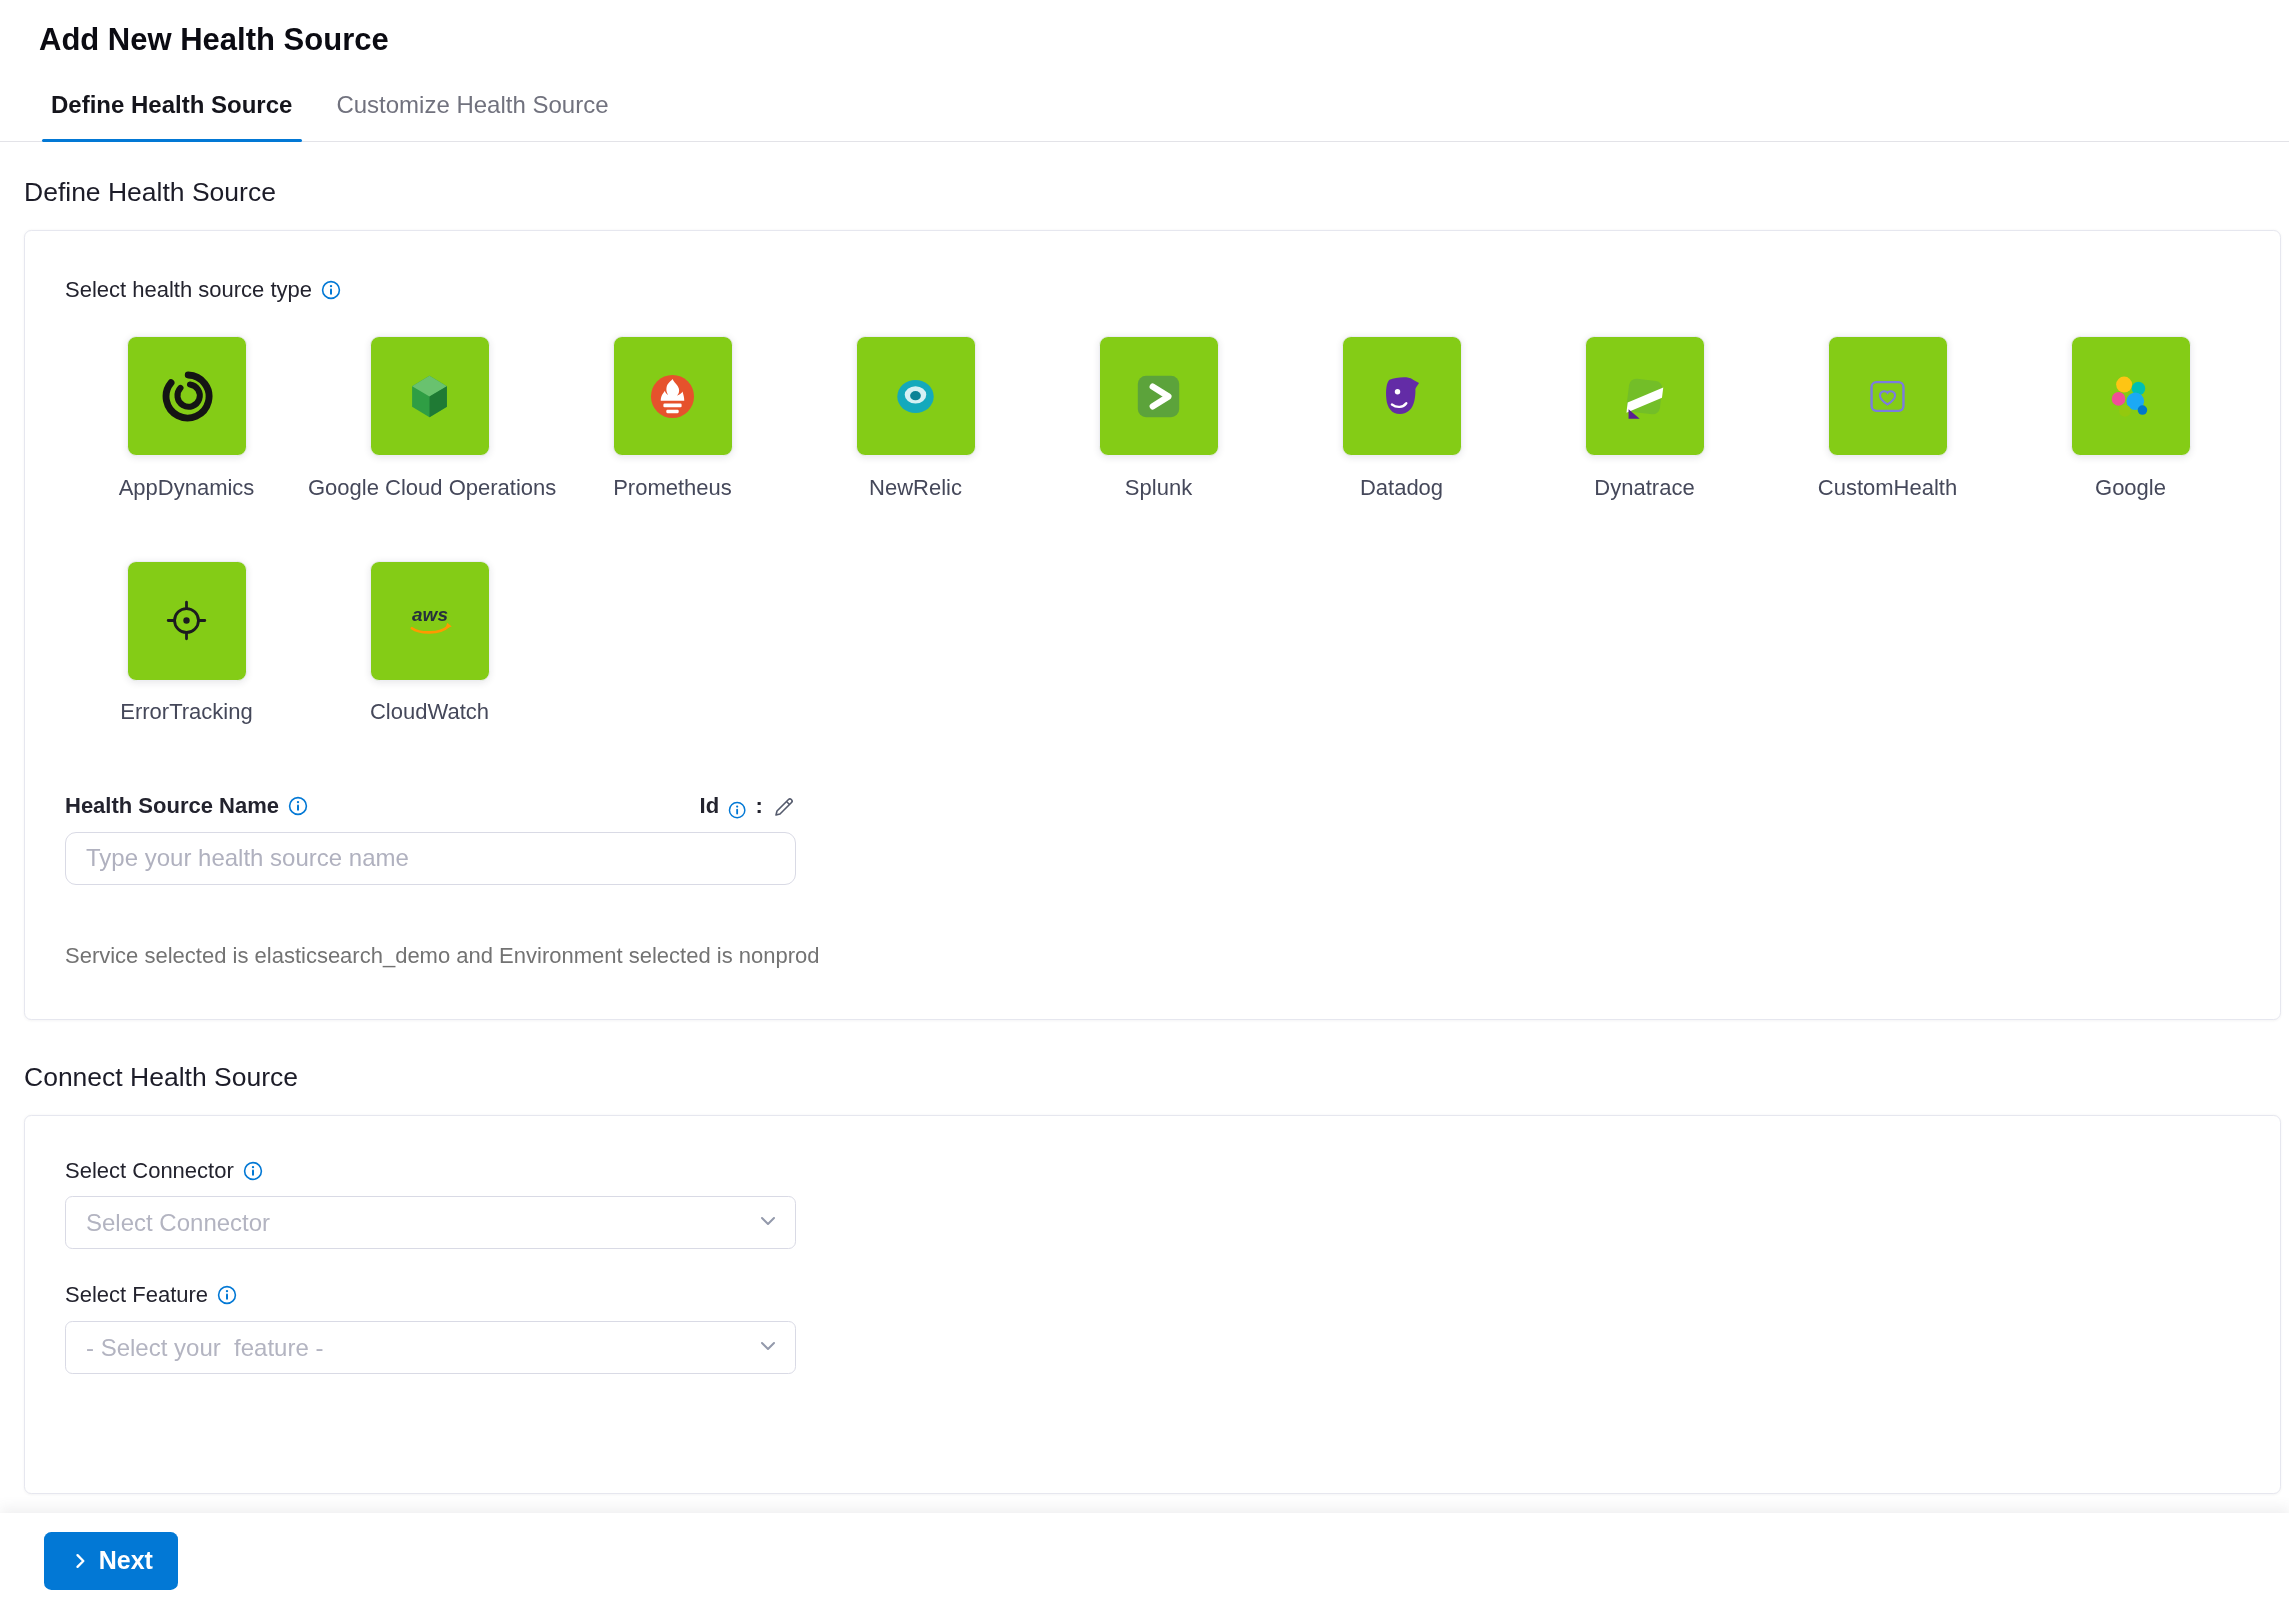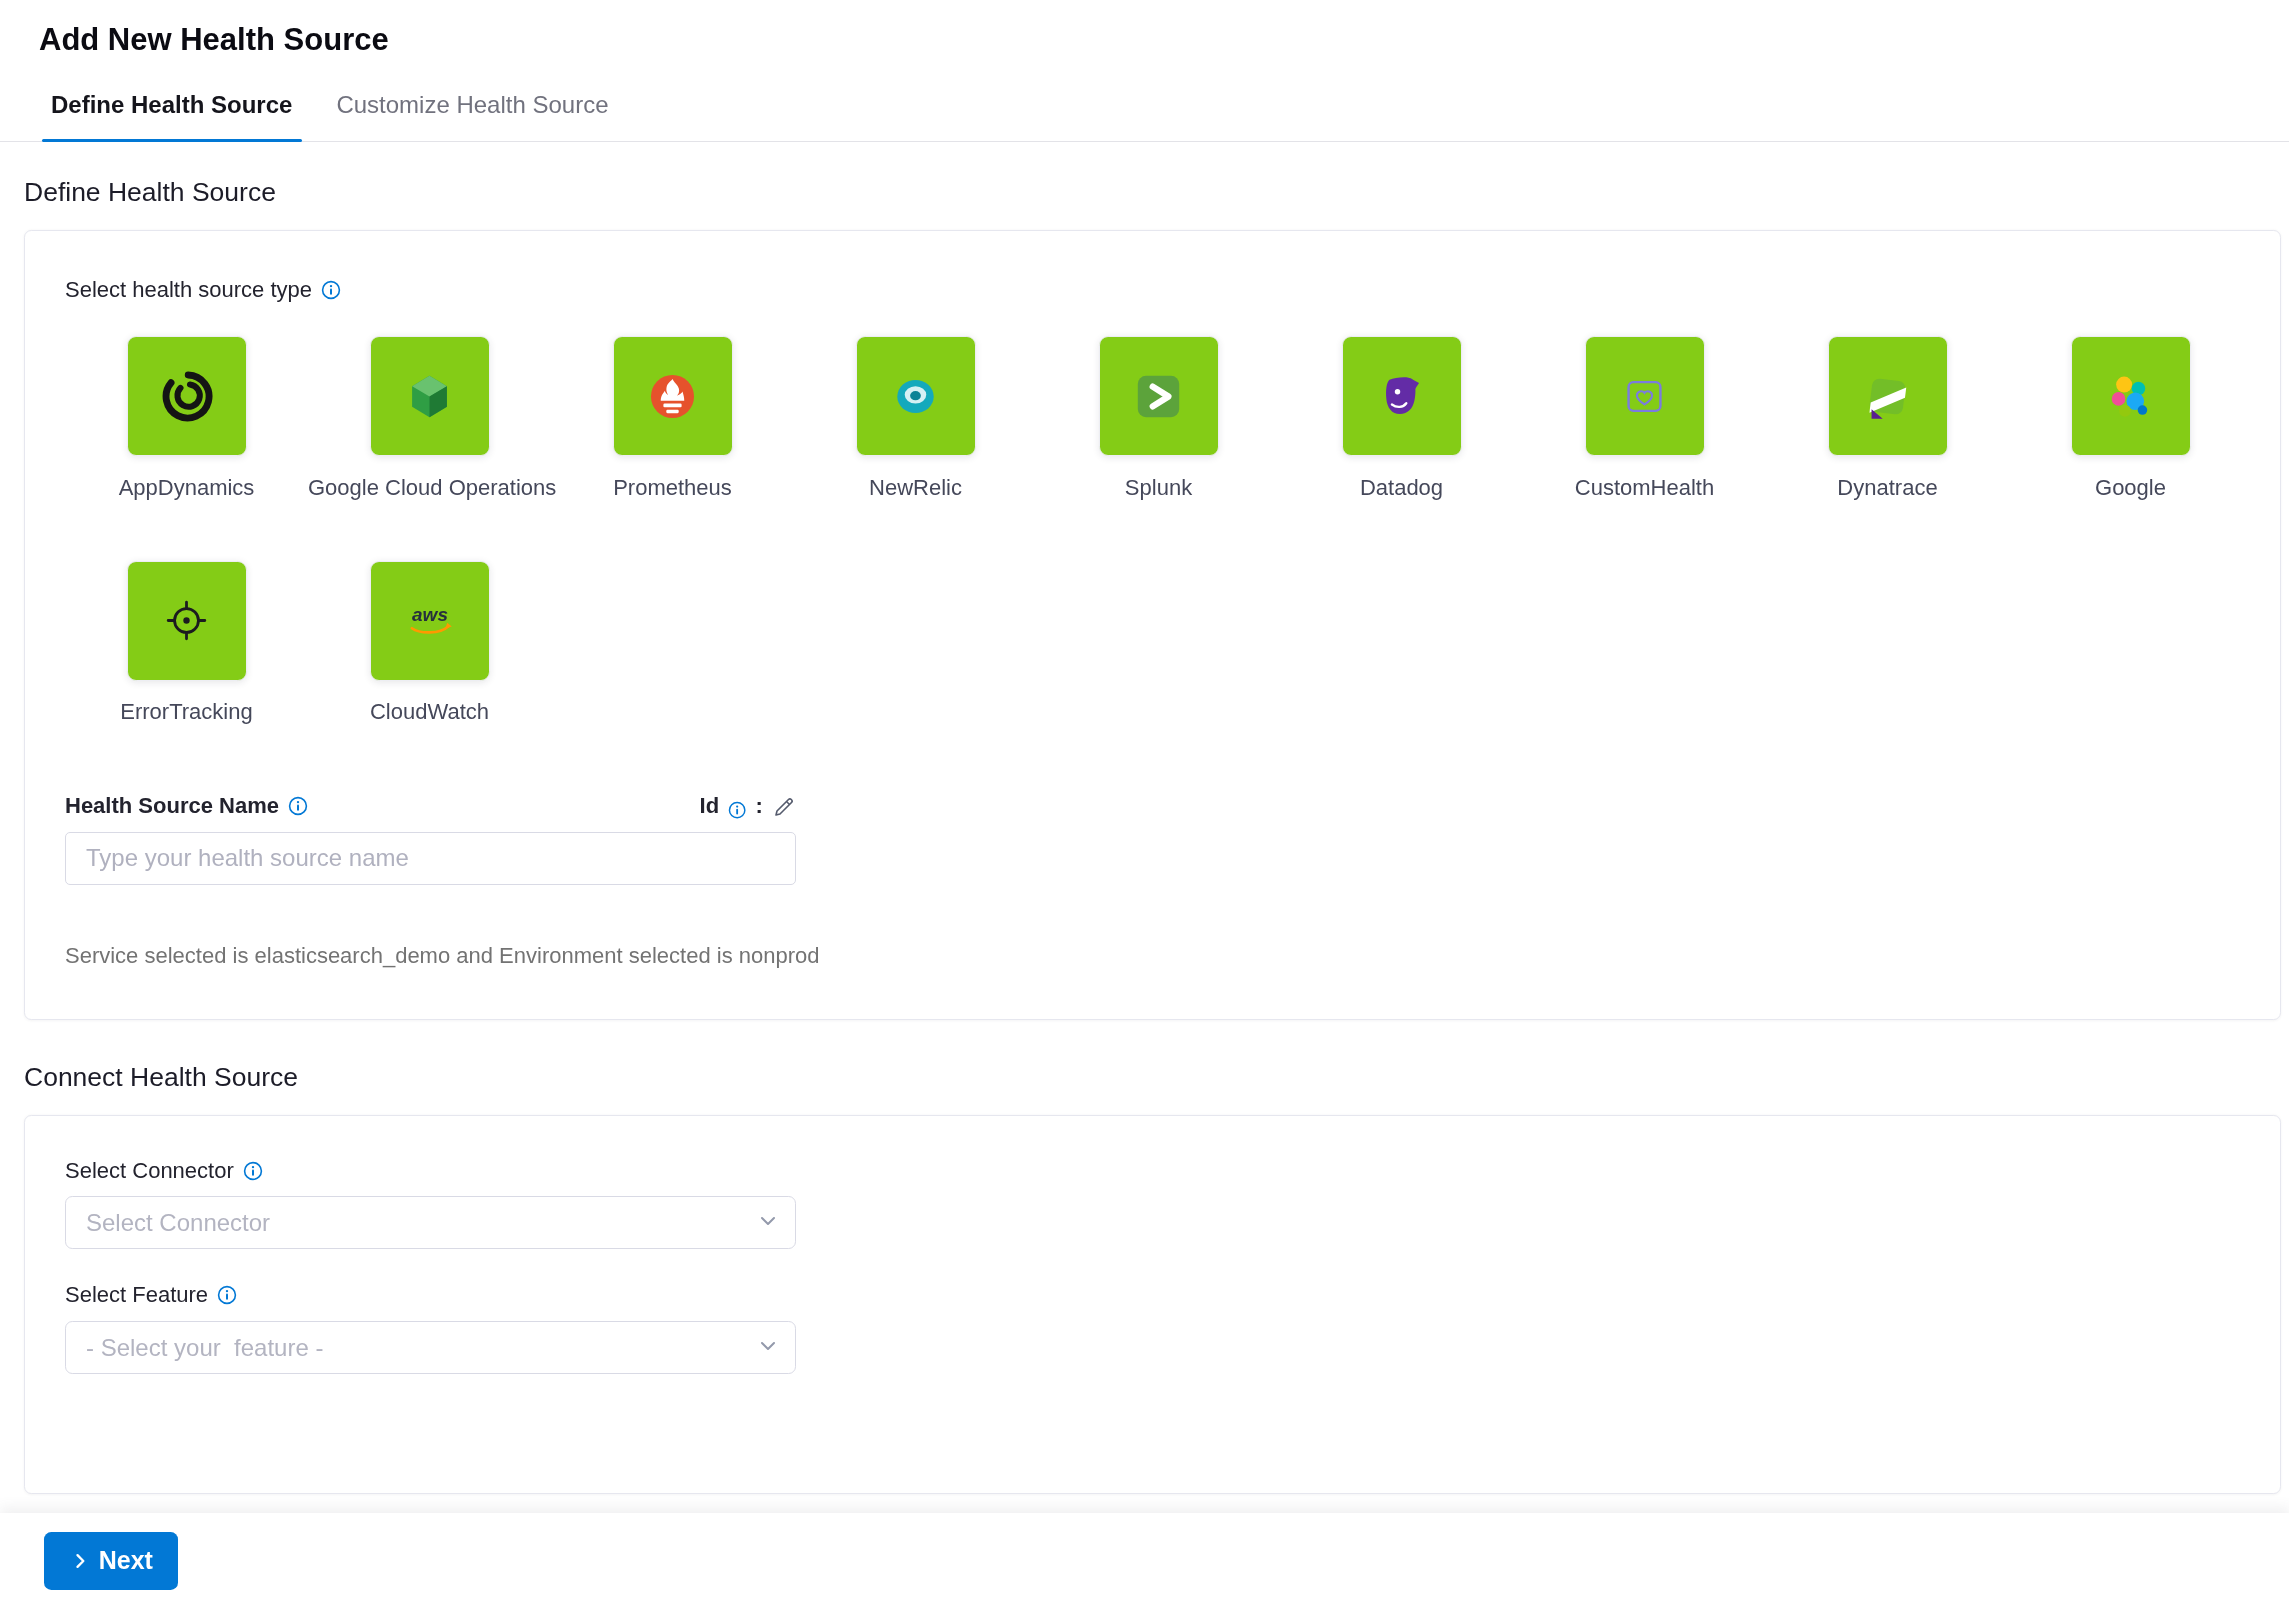--- a/index.html
+++ b/index.html
@@ -59,21 +59,21 @@
   .name-row {
     margin-top:68px; width:731px;
     display:flex; justify-content:space-between; align-items:center;
   }
   .id-group { display:flex; align-items:flex-end; gap:9.1px; }
   .id-colon { font-size:22px; color:#23232e; font-weight:600; }
   .edit-icon { display:inline-flex; cursor:pointer; }
 
   .text-input {
     margin-top:12.8px; width:731px; height:53px;
-    border:0.9px solid #d9dae5; border-radius:5px;
+    border:0.9px solid #d9dae5; border-radius:11px;
     padding:0 20px; font-size:24px; color:#1c1c28;
     font-family:"Liberation Sans","DejaVu Sans",sans-serif;
     outline:none; display:block;
   }
   .text-input::placeholder { color:#b0b1bf; }
 
   .service-note { margin:58px 0 1.8px 0; font-size:22px; color:#737373; }
 
   .select-box {
     margin-top:12.8px; width:731px; height:53px;
@@ -187,37 +187,37 @@
             <path d="M43 9 L54 15 L48 24 Z" fill="#632ca6"></path>
             <circle cx="27" cy="26" r="3.4" fill="#fff"></circle>
             <path d="M20 42c6 4.5 14 4 18-1.5" stroke="#fff" stroke-width="3" fill="none" stroke-linecap="round"></path>
           </svg>
         </div>
         <div class="source-label">Datadog</div>
       </div>
 
       <div class="source-cell">
         <div class="tile">
-          <svg viewBox="0 0 64 64" width="51" height="51" fill="none" stroke="#7b7be0" stroke-width="3">
-            <rect x="12" y="14" width="40" height="36" rx="6"></rect>
-            <path d="M32 42c-6-4-9.5-7.2-9.5-11.4a5.3 5.3 0 0 1 9.5-3 5.3 5.3 0 0 1 9.5 3C41.5 34.8 38 38 32 42z" stroke-width="2.6"></path>
-          </svg>
-        </div>
-        <div class="source-label">CustomHealth</div>
-      </div>
-
-      <div class="source-cell">
-        <div class="tile">
           <svg viewBox="0 0 64 64" width="51" height="51">
             <rect x="11" y="11" width="42" height="42" rx="9" fill="#73be28" transform="rotate(7 32 32)"></rect>
             <path d="M12 42 L54 18 L54 31 L12 55 Z" fill="#ffffff" transform="rotate(7 32 32)"></path>
             <path d="M12 48 L26 60 L12 60 Z" fill="#591f91"></path>
           </svg>
         </div>
         <div class="source-label">Dynatrace</div>
+      </div>
+
+      <div class="source-cell">
+        <div class="tile">
+          <svg viewBox="0 0 64 64" width="51" height="51" fill="none" stroke="#7b7be0" stroke-width="3">
+            <rect x="12" y="14" width="40" height="36" rx="6"></rect>
+            <path d="M32 42c-6-4-9.5-7.2-9.5-11.4a5.3 5.3 0 0 1 9.5-3 5.3 5.3 0 0 1 9.5 3C41.5 34.8 38 38 32 42z" stroke-width="2.6"></path>
+          </svg>
+        </div>
+        <div class="source-label">CustomHealth</div>
       </div>
 
       <div class="source-cell">
         <div class="tile">
           <svg viewBox="0 0 64 64" width="51" height="51">
             <circle cx="24" cy="17" r="10" fill="#fec514"></circle>
             <circle cx="42" cy="22" r="8.5" fill="#00bfb3"></circle>
             <circle cx="17" cy="35" r="8.5" fill="#f04e98"></circle>
             <circle cx="38" cy="38" r="11" fill="#1ba9f5"></circle>
             <circle cx="25" cy="50" r="7.5" fill="#93c90e"></circle>

